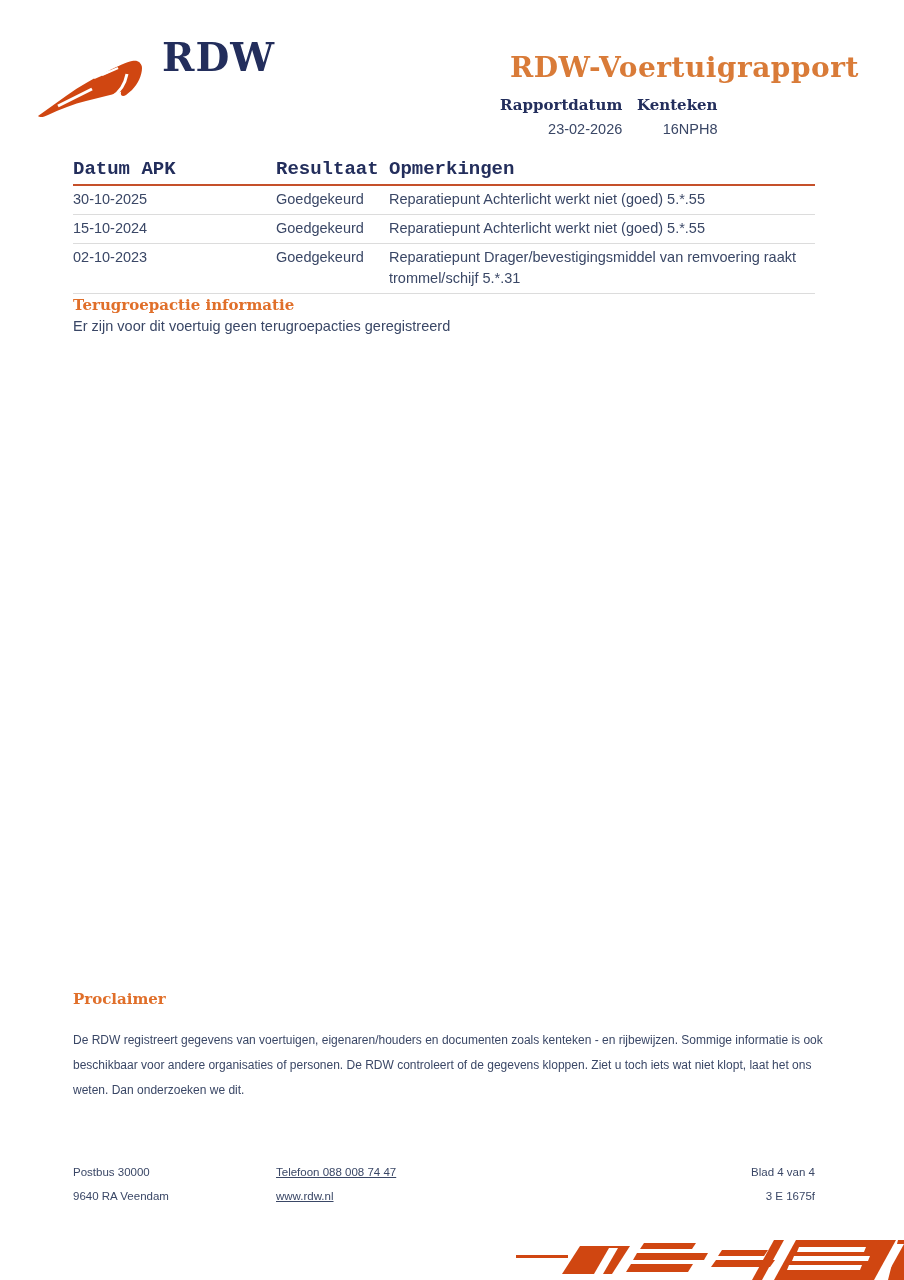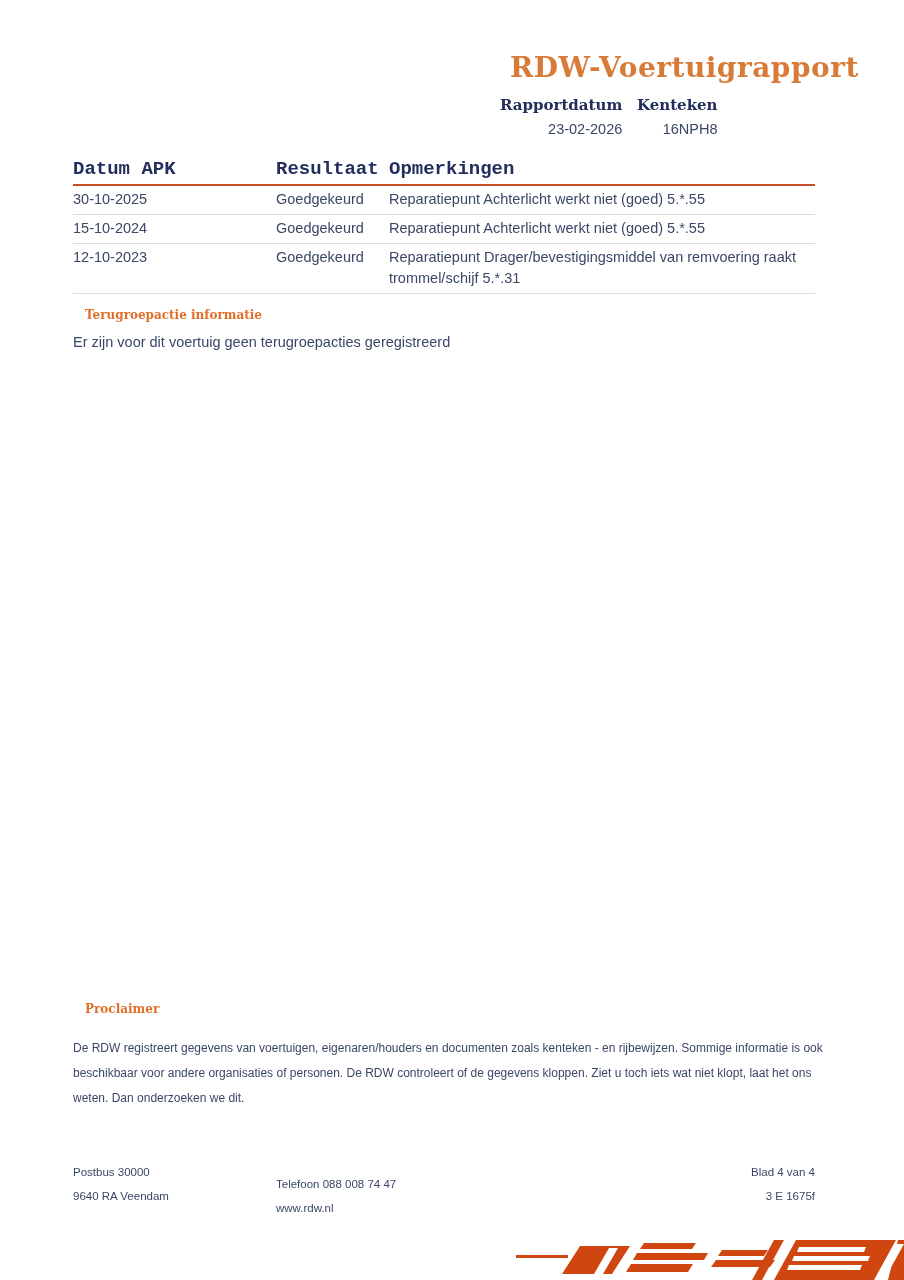--- a/index.html
+++ b/index.html
@@ -72,46 +72,57 @@
     justify-content: center;
   }
   .cell-datum { width: 203px; flex: 0 0 203px; }
   .cell-resultaat { width: 113px; flex: 0 0 113px; }
   .cell-opmerkingen { width: 426px; flex: 0 0 426px; }
 
   
   .section-heading {
     font-family: "DejaVu Serif", serif;
     font-weight: bold;
-    font-size: 12px;
+    font-size: 15px;
     color: #e06f2a;
-    margin: 12px;
+    margin: 0;
     white-space: nowrap;
   }
   .recall-section { position: absolute; left: 73px; top: 296px; }
   .recall-body { margin-top: 4px; font-size: 14.5px; color: #3a4766; white-space: nowrap; }
 
   .proclaimer-section { position: absolute; left: 73px; top: 990px; width: 775px; }
   .proclaimer-body { margin-top: 20px; font-size: 12px; color: #3a4766; line-height: 25px; }
 
   
   .footer { position: absolute; left: 73px; top: 1166px; width: 742px; font-size: 11.5px; color: #3a4766; }
   .footer-row { position: relative; height: 24px; }
   .footer-left { position: absolute; left: 0; top: 0; }
-  .footer-mid { position: absolute; left: 203px; top: 12px; }
+  .footer-mid { position: absolute; left: 203px; top: 0; text-decoration: underline; }
   .footer-right { position: absolute; right: 0; top: 0; }
 
   
   .bottom-graphic { position: absolute; right: 0; bottom: 0; width: 392px; height: 48px; }
 </style>
 </head>
 <body>
 
 <div class="page">
 
+  <div class="logo">
+    <svg class="logo-bird" viewBox="0 0 122 88" xmlns="http://www.w3.org/2000/svg">
+      <path fill="#d04611" d="M2 72 L30 52 C44 42 58 34 72 27 C82 22 91 18 96 17 C102 16 105 18 105 23 C105 30 101 38 94 43 C88 47 80 50 70 52 L50 57 C38 60 24 65 12 71 C8 73 4 74 2 72 Z"></path>
+      <path fill="#d04611" d="M94 20 C100 17 106 18 106 24 C106 31 102 40 96 46 L90 51 C87 53 84 52 85 48 C87 41 89 33 91 27 Z"></path>
+      <path stroke="#ffffff" stroke-width="3" fill="none" d="M22 62 L56 45"></path>
+      <path stroke="#ffffff" stroke-width="2.4" fill="none" d="M58 34 L74 27"></path>
+      <path stroke="#ffffff" stroke-width="2.4" fill="none" d="M66 31 L82 24"></path>
+      <path stroke="#ffffff" stroke-width="3" fill="none" d="M76 53 C84 48 89 40 91 30"></path>
+    </svg>
+    <span class="logo-text">RDW</span>
+  </div>
 
   <h1 class="title">RDW-Voertuigrapport</h1>
 
   <div class="meta">
     <div class="meta-col meta-col-1">
       <div class="meta-label">Rapportdatum</div>
       <div class="meta-value">23-02-2026</div>
     </div>
     <div class="meta-col meta-col-2">
       <div class="meta-label">Kenteken</div>
@@ -129,21 +140,21 @@
       <div class="cell cell-datum">30-10-2025</div>
       <div class="cell cell-resultaat">Goedgekeurd</div>
       <div class="cell cell-opmerkingen">Reparatiepunt Achterlicht werkt niet (goed) 5.*.55</div>
     </div>
     <div class="apk-row">
       <div class="cell cell-datum">15-10-2024</div>
       <div class="cell cell-resultaat">Goedgekeurd</div>
       <div class="cell cell-opmerkingen">Reparatiepunt Achterlicht werkt niet (goed) 5.*.55</div>
     </div>
     <div class="apk-row">
-      <div class="cell cell-datum">12-10-2023</div>
+      <div class="cell cell-datum">02-10-2023</div>
       <div class="cell cell-resultaat">Goedgekeurd</div>
       <div class="cell cell-opmerkingen">Reparatiepunt Drager/bevestigingsmiddel van remvoering raakt trommel/schijf 5.*.31</div>
     </div>
   </div>
 
   <div class="recall-section">
     <h2 class="section-heading">Terugroepactie informatie</h2>
     <div class="recall-body">Er zijn voor dit voertuig geen terugroepacties geregistreerd</div>
   </div>
 

